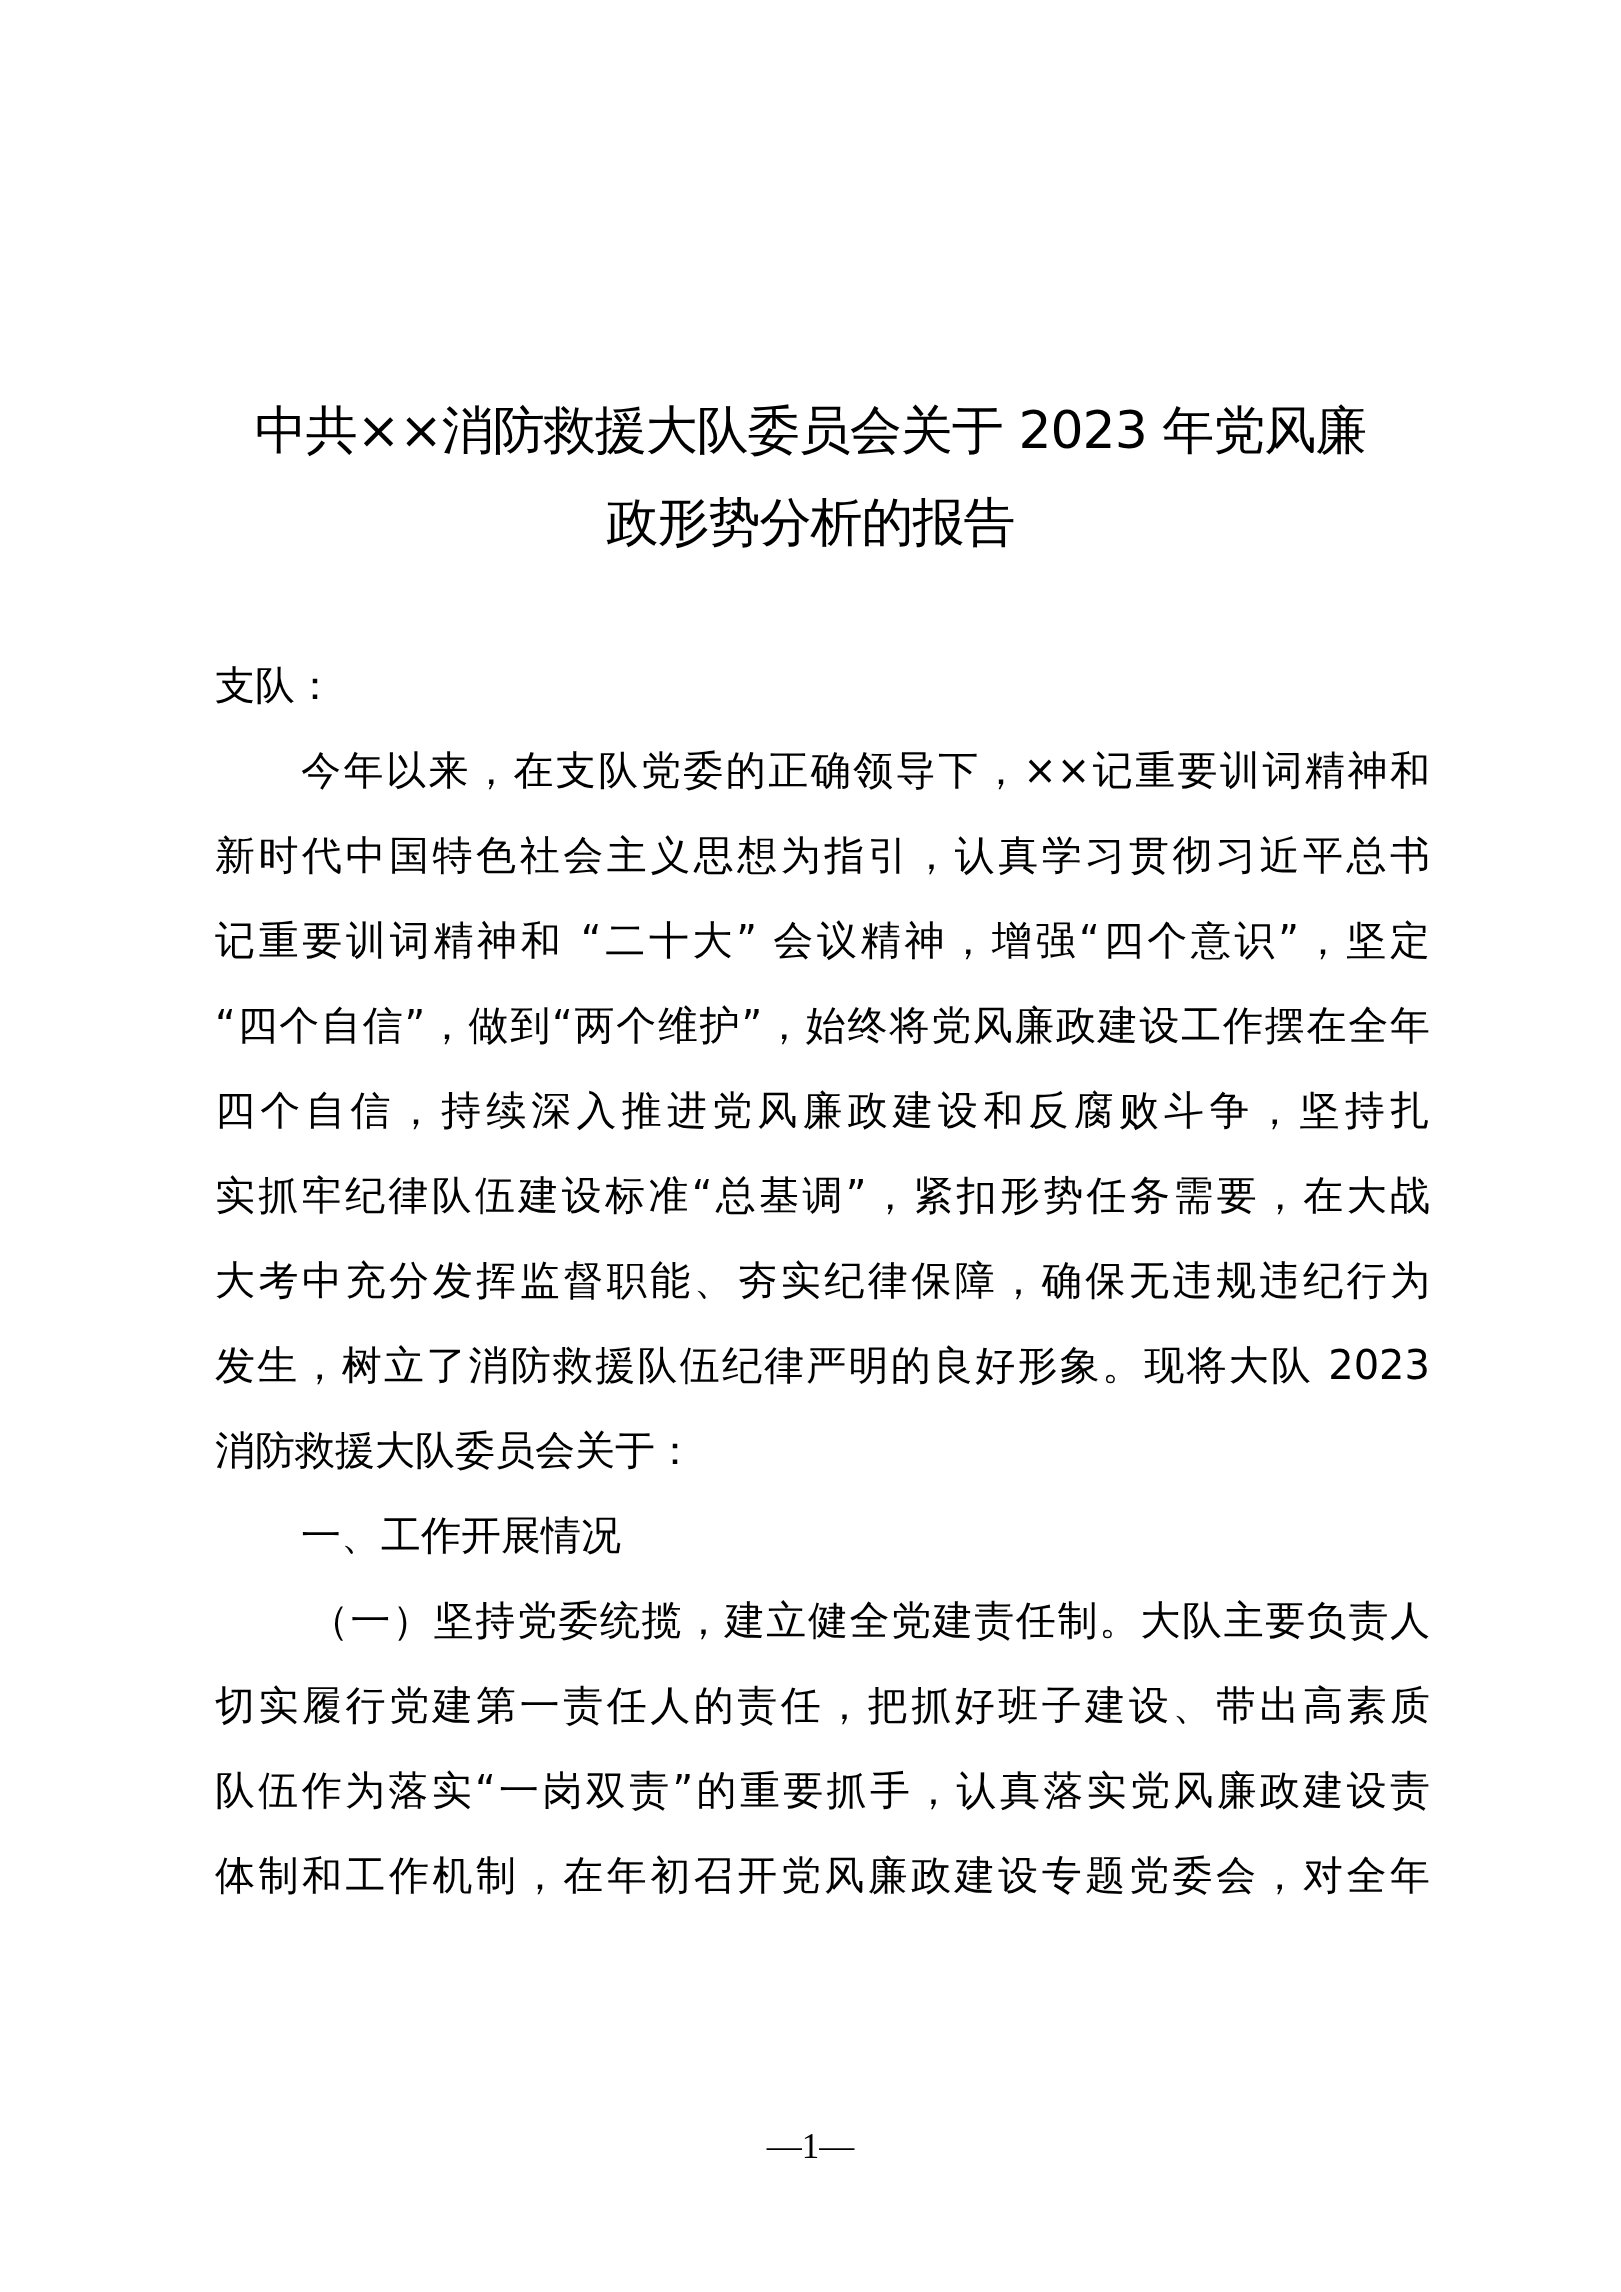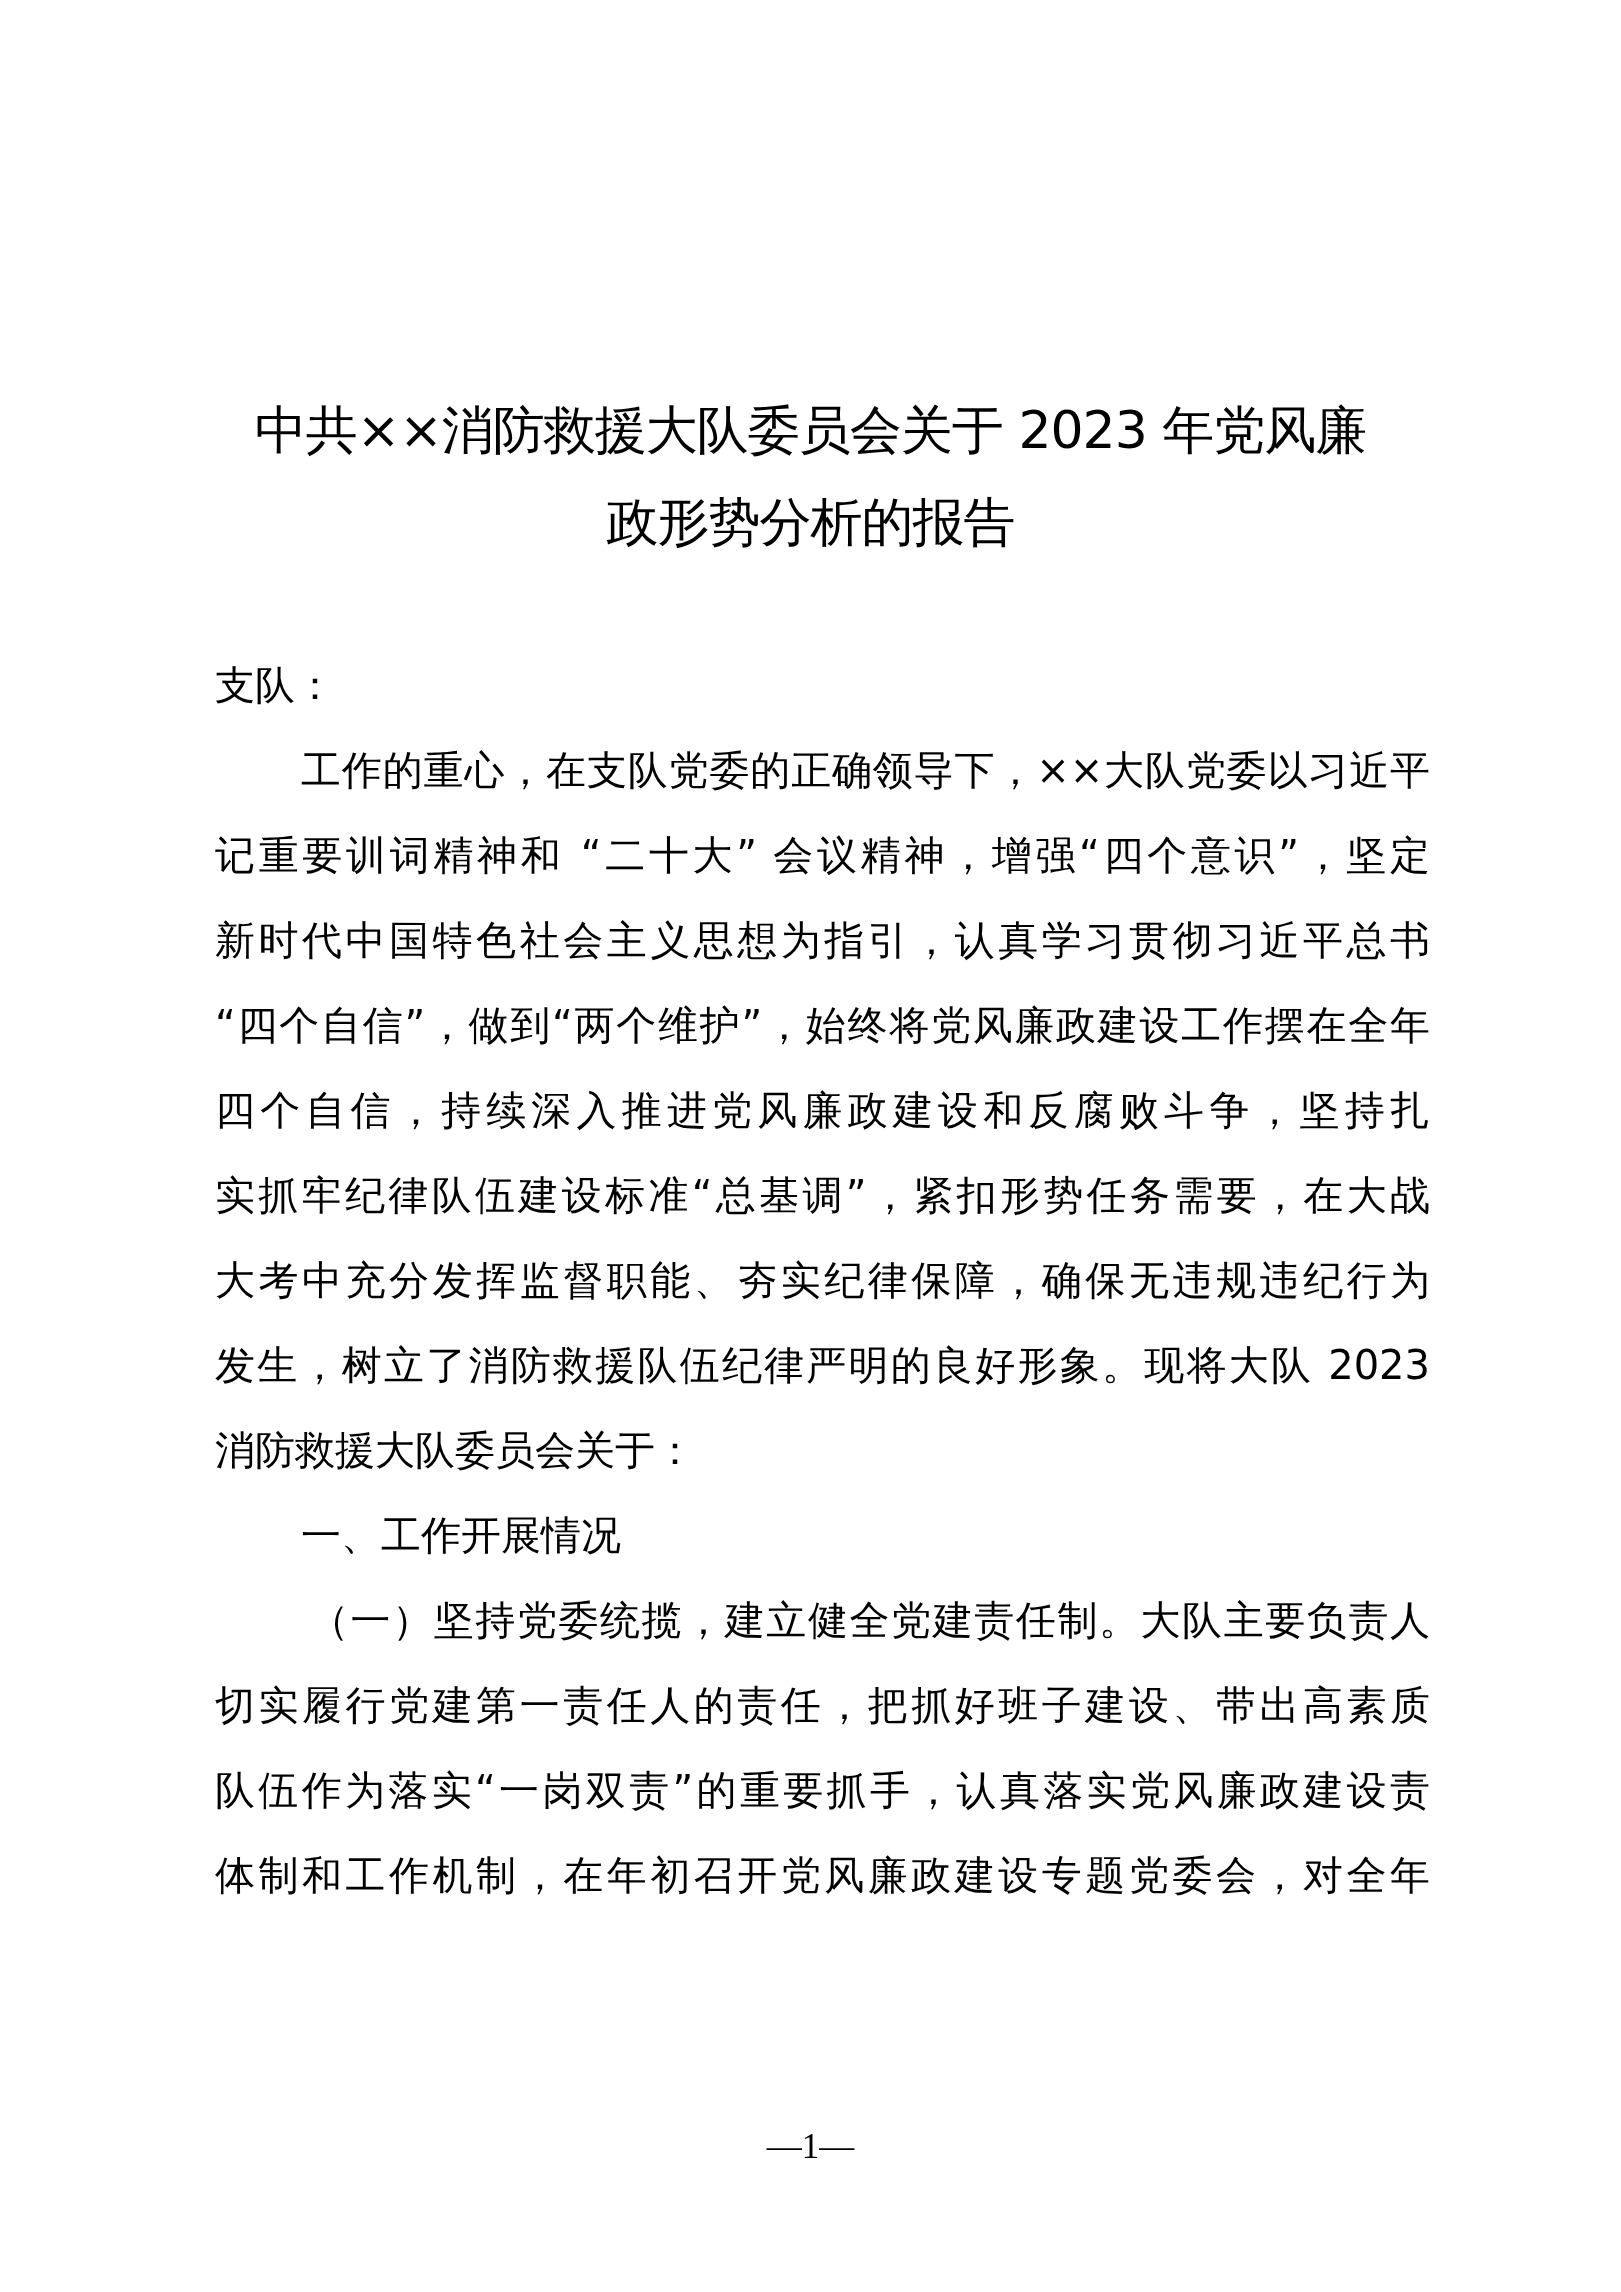--- a/index.html
+++ b/index.html
@@ -71,23 +71,23 @@
 
   <h1 class="title">
     <span class="line">中共××消防救援大队委员会关于 2023 年党风廉</span>
     <span class="line">政形势分析的报告</span>
   </h1>
 
   <div class="body-text">
     <span class="line-row last">支队：</span>
 
     <div>
-      <span class="line-row indent">工作的重心，在支队党委的正确领导下，××大队党委以习近平</span>
+      <span class="line-row indent">今年以来，在支队党委的正确领导下，××记重要训词精神和</span>
+      <span class="line-row">新时代中国特色社会主义思想为指引，认真学习贯彻习近平总书</span>
       <span class="line-row">记重要训词精神和 “二十大” 会议精神，增强“四个意识”，坚定</span>
-      <span class="line-row">新时代中国特色社会主义思想为指引，认真学习贯彻习近平总书</span>
       <span class="line-row">“四个自信”，做到“两个维护”，始终将党风廉政建设工作摆在全年</span>
       <span class="line-row">四个自信，持续深入推进党风廉政建设和反腐败斗争，坚持扎</span>
       <span class="line-row">实抓牢纪律队伍建设标准“总基调”，紧扣形势任务需要，在大战</span>
       <span class="line-row">大考中充分发挥监督职能、夯实纪律保障，确保无违规违纪行为</span>
       <span class="line-row">发生，树立了消防救援队伍纪律严明的良好形象。现将大队 2023</span>
       <span class="line-row last">消防救援大队委员会关于：</span>
     </div>
 
     <span class="line-row last indent">一、工作开展情况</span>
 

